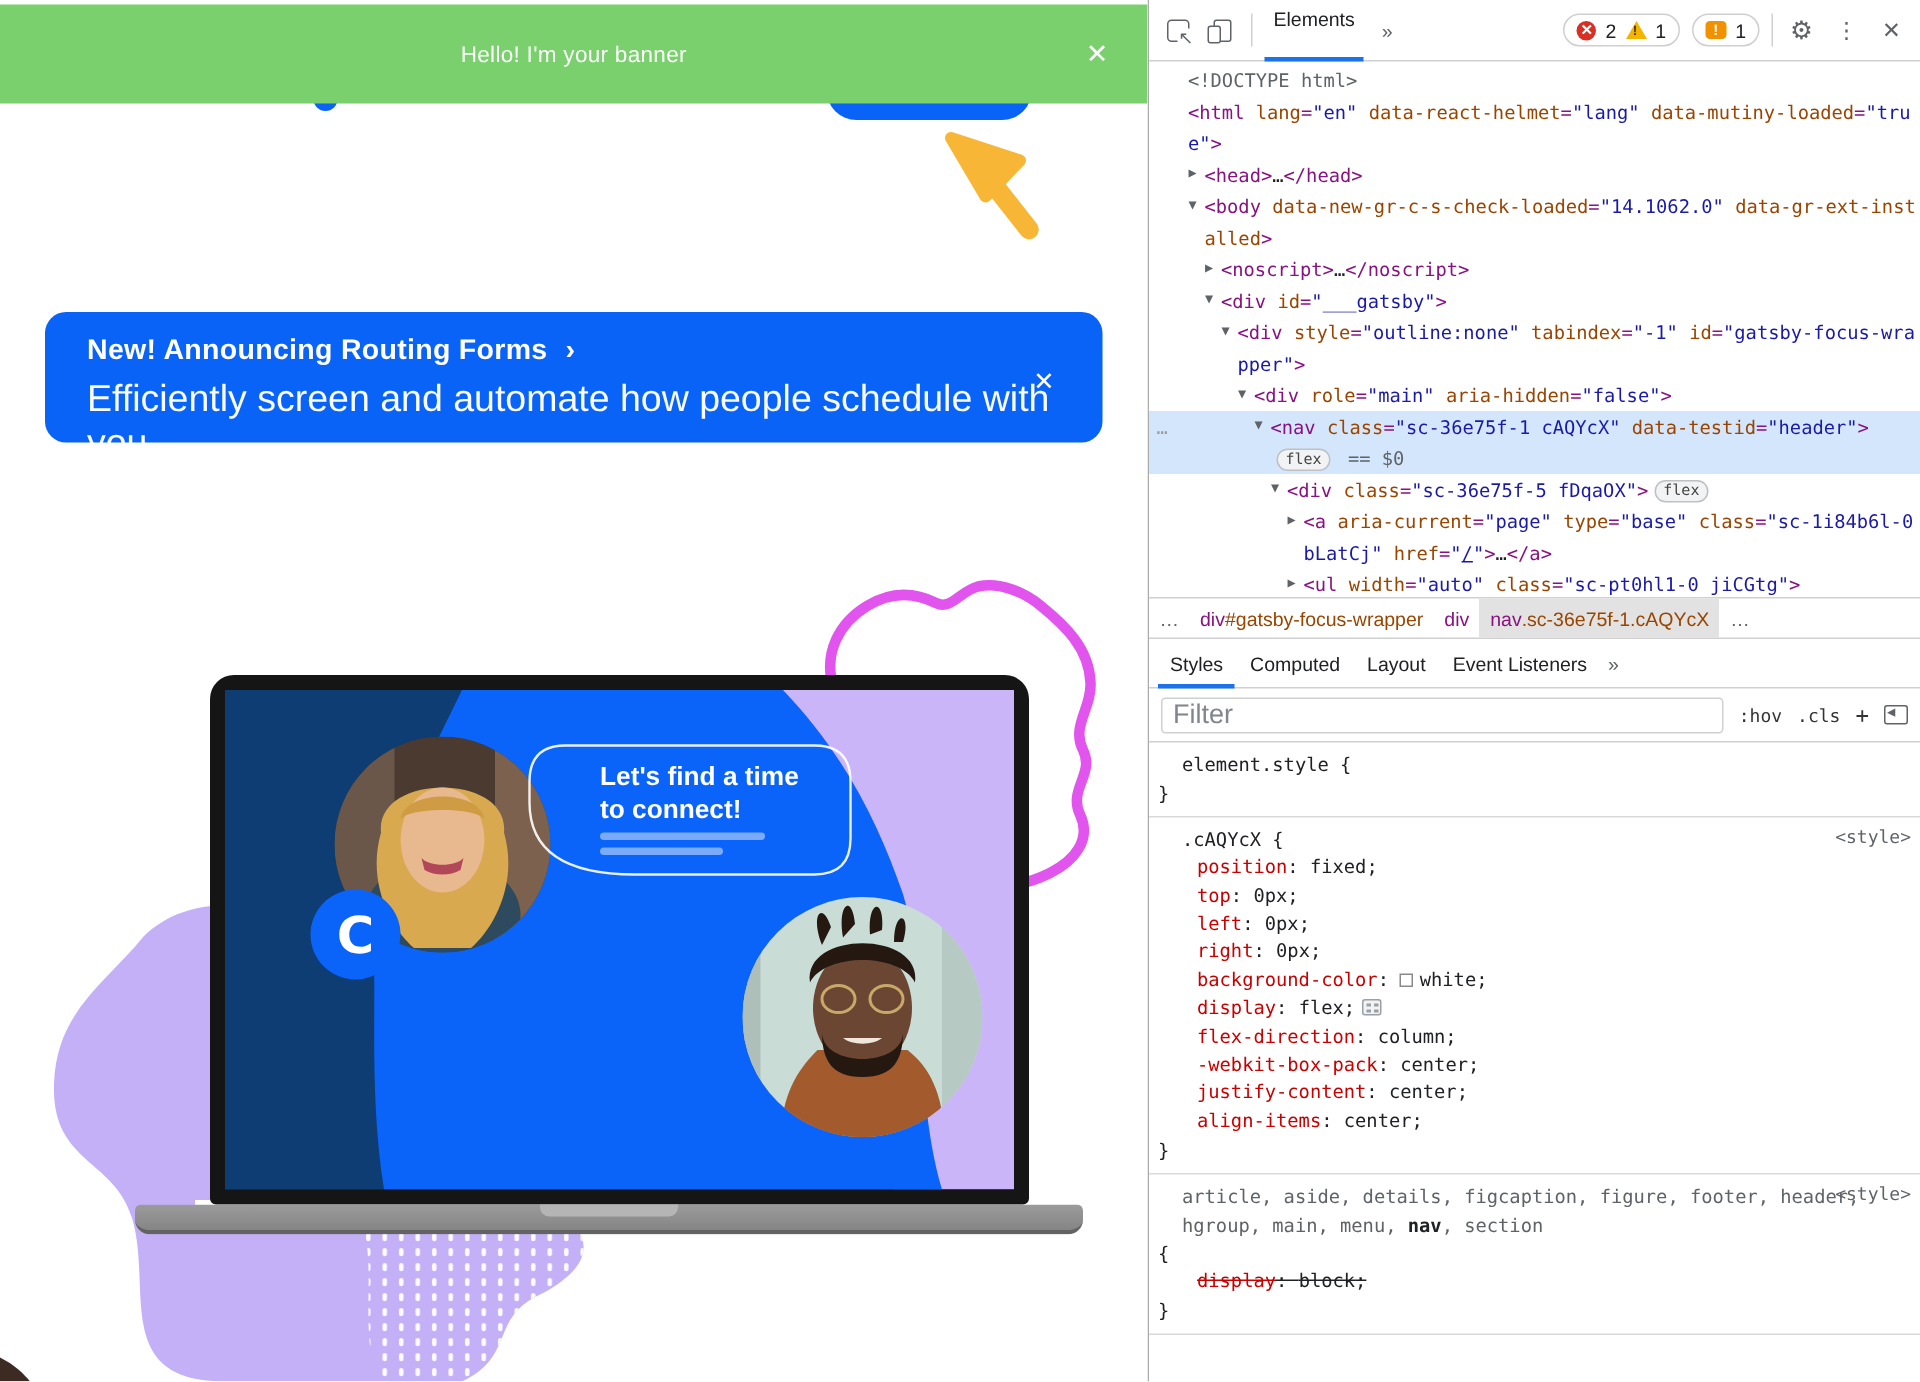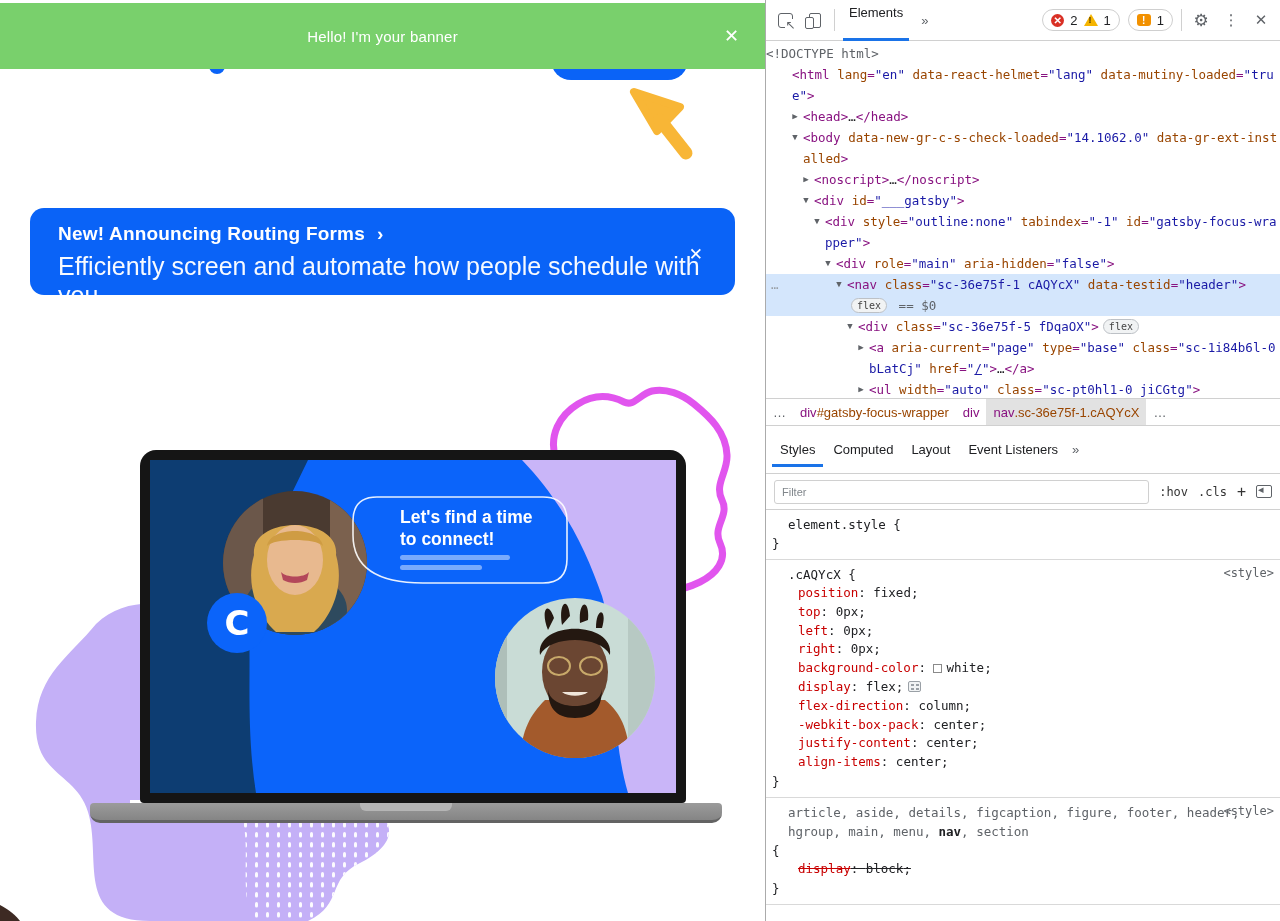--- a/index.html
+++ b/index.html
@@ -79,29 +79,29 @@
     color:#444; font-size:10px; line-height:13px; padding:0 5px; margin:0 4px; vertical-align:1px;
     font-family:"DejaVu Sans Mono", monospace; }
 
   .crumbs { flex:none; height:27px; border-top:1px solid #d0d0d0; display:flex; align-items:stretch;
     font-family:"Liberation Sans", sans-serif; font-size:13px; overflow:hidden; background:#fff; }
   .crumb { display:flex; align-items:center; padding:0 7px; cursor:pointer; white-space:nowrap; }
   .crumb.selected { background:#e2e2e2; }
   .crumb .ctag { color:#881280; } .crumb .crest { color:#994500; }
   .crumb.ellipsis { color:#5f6368; }
 
-  .style-tabs { flex:none; height:49px; border-top:1px solid #d0d0d0; border-bottom:1px solid #d0d0d0;
+  .style-tabs { flex:none; height:34px; border-top:1px solid #d0d0d0; border-bottom:1px solid #d0d0d0;
     display:flex; align-items:center; padding:0 6px; gap:2px; }
   .style-tab { padding:0 8px; height:34px; display:flex; align-items:center; cursor:pointer; color:#202124; }
   .style-tab.active { border-bottom:3px solid #1a73e8; padding-top:3px; }
 
   .filter-row { flex:none; height:36px; display:flex; align-items:center; padding:0 8px; gap:10px;
     border-bottom:1px solid #d0d0d0; }
   .filter-input { flex:1; height:24px; border:1px solid #d0d0d0; border-radius:3px; padding:0 7px;
-    font-size:11px; color:#202124; outline:none; min-width:0; }
+    font-size:18px; color:#202124; outline:none; min-width:0; }
   .filter-input::placeholder { color:#80868b; }
   .f-ctrl { font-family:"DejaVu Sans Mono", monospace; font-size:12px; color:#333; cursor:pointer; flex:none; }
   .pane-icon { width:16px; height:13px; border:1.5px solid #5f6368; border-radius:2px; position:relative; cursor:pointer; flex:none;}
   .pane-icon:after { content:"◂"; position:absolute; left:1px; top:-3px; font-size:11px; color:#5f6368; }
 
   .styles-scroll { flex:1; overflow:hidden; font-family:"DejaVu Sans Mono", monospace; font-size:12.5px; }
   .rule { border-bottom:1px solid #d9d9d9; padding:5px 6px 6px 6px; position:relative; }
   .rule .src { position:absolute; right:6px; top:6px; color:#5f6368; font-size:12px; }
   .rule .sel-line { line-height:19px; color:#202124;margin-left:16px; }
   .sel { color:#202124; } .selg { color:#5f6368; } .selb { color:#202124; font-weight:700; }
@@ -261,21 +261,21 @@
         <span class="issue-bub">!</span>
         <span>1</span>
       </div>
       <div class="vdiv"></div>
       <div class="icon-btn" style="font-size:17px;">⚙</div>
       <div class="icon-btn" style="font-size:15px;">⋮</div>
       <div class="icon-btn" style="font-size:15px;">✕</div>
     </div>
 
     <div class="dom-tree" id="dom-tree">
-        <div class="dom-line" style=""><span class="tk-gy">&lt;!DOCTYPE html&gt;</span></div>
+        <div class="dom-line" style="padding-left: 26px;"><span class="tk-gy">&lt;!DOCTYPE html&gt;</span></div>
         <div class="dom-line" style="padding-left: 26px;"><span class="tk-br">&lt;html</span><span class="tk-tx"> </span><span class="tk-at">lang</span><span class="tk-br">=</span><span class="tk-av">"en"</span><span class="tk-tx"> </span><span class="tk-at">data-react-helmet</span><span class="tk-br">=</span><span class="tk-av">"lang"</span><span class="tk-tx"> </span><span class="tk-at">data-mutiny-loaded</span><span class="tk-br">=</span><span class="tk-av">"true"</span><span class="tk-br">&gt;</span></div>
         <div class="dom-line" style="padding-left: 37px;"><span class="arrow" style="left: 24px;">▶</span><span class="tk-br">&lt;head&gt;</span><span class="tk-tx">…</span><span class="tk-br">&lt;/head&gt;</span></div>
         <div class="dom-line" style="padding-left: 37px;"><span class="arrow" style="left: 24px;">▼</span><span class="tk-br">&lt;body</span><span class="tk-tx"> </span><span class="tk-at">data-new-gr-c-s-check-loaded</span><span class="tk-br">=</span><span class="tk-av">"14.1062.0"</span><span class="tk-tx"> </span><span class="tk-at">data-gr-ext-installed</span><span class="tk-br">&gt;</span></div>
         <div class="dom-line" style="padding-left: 48px;"><span class="arrow" style="left: 35px;">▶</span><span class="tk-br">&lt;noscript&gt;</span><span class="tk-tx">…</span><span class="tk-br">&lt;/noscript&gt;</span></div>
         <div class="dom-line" style="padding-left: 48px;"><span class="arrow" style="left: 35px;">▼</span><span class="tk-br">&lt;div</span><span class="tk-tx"> </span><span class="tk-at">id</span><span class="tk-br">=</span><span class="tk-av">"___gatsby"</span><span class="tk-br">&gt;</span></div>
         <div class="dom-line" style="padding-left: 59px;"><span class="arrow" style="left: 46px;">▼</span><span class="tk-br">&lt;div</span><span class="tk-tx"> </span><span class="tk-at">style</span><span class="tk-br">=</span><span class="tk-av">"outline:none"</span><span class="tk-tx"> </span><span class="tk-at">tabindex</span><span class="tk-br">=</span><span class="tk-av">"-1"</span><span class="tk-tx"> </span><span class="tk-at">id</span><span class="tk-br">=</span><span class="tk-av">"gatsby-focus-wrapper"</span><span class="tk-br">&gt;</span></div>
         <div class="dom-line" style="padding-left: 70px;"><span class="arrow" style="left: 57px;">▼</span><span class="tk-br">&lt;div</span><span class="tk-tx"> </span><span class="tk-at">role</span><span class="tk-br">=</span><span class="tk-av">"main"</span><span class="tk-tx"> </span><span class="tk-at">aria-hidden</span><span class="tk-br">=</span><span class="tk-av">"false"</span><span class="tk-br">&gt;</span></div>
         <div class="dom-line selected" style="padding-left: 81px;"><span class="gutter">…</span><span class="arrow" style="left: 68px;">▼</span><span class="tk-br">&lt;nav</span><span class="tk-tx"> </span><span class="tk-at">class</span><span class="tk-br">=</span><span class="tk-av">"sc-36e75f-1 cAQYcX"</span><span class="tk-tx"> </span><span class="tk-at">data-testid</span><span class="tk-br">=</span><span class="tk-av">"header"</span><span class="tk-br">&gt;</span><span class="badge-flex">flex</span><span class="tk-gy"> == $0</span></div>
         <div class="dom-line" style="padding-left: 92px;"><span class="arrow" style="left: 79px;">▼</span><span class="tk-br">&lt;div</span><span class="tk-tx"> </span><span class="tk-at">class</span><span class="tk-br">=</span><span class="tk-av">"sc-36e75f-5 fDqaOX"</span><span class="tk-br">&gt;</span><span class="badge-flex">flex</span></div>
         <div class="dom-line" style="padding-left: 103px;"><span class="arrow" style="left: 90px;">▶</span><span class="tk-br">&lt;a</span><span class="tk-tx"> </span><span class="tk-at">aria-current</span><span class="tk-br">=</span><span class="tk-av">"page"</span><span class="tk-tx"> </span><span class="tk-at">type</span><span class="tk-br">=</span><span class="tk-av">"base"</span><span class="tk-tx"> </span><span class="tk-at">class</span><span class="tk-br">=</span><span class="tk-av">"sc-1i84b6l-0 bLatCj"</span><span class="tk-tx"> </span><span class="tk-at">href</span><span class="tk-br">=</span><span class="tk-av">"</span><span class="tk-lk">/</span><span class="tk-av">"</span><span class="tk-br">&gt;</span><span class="tk-tx">…</span><span class="tk-br">&lt;/a&gt;</span></div>

